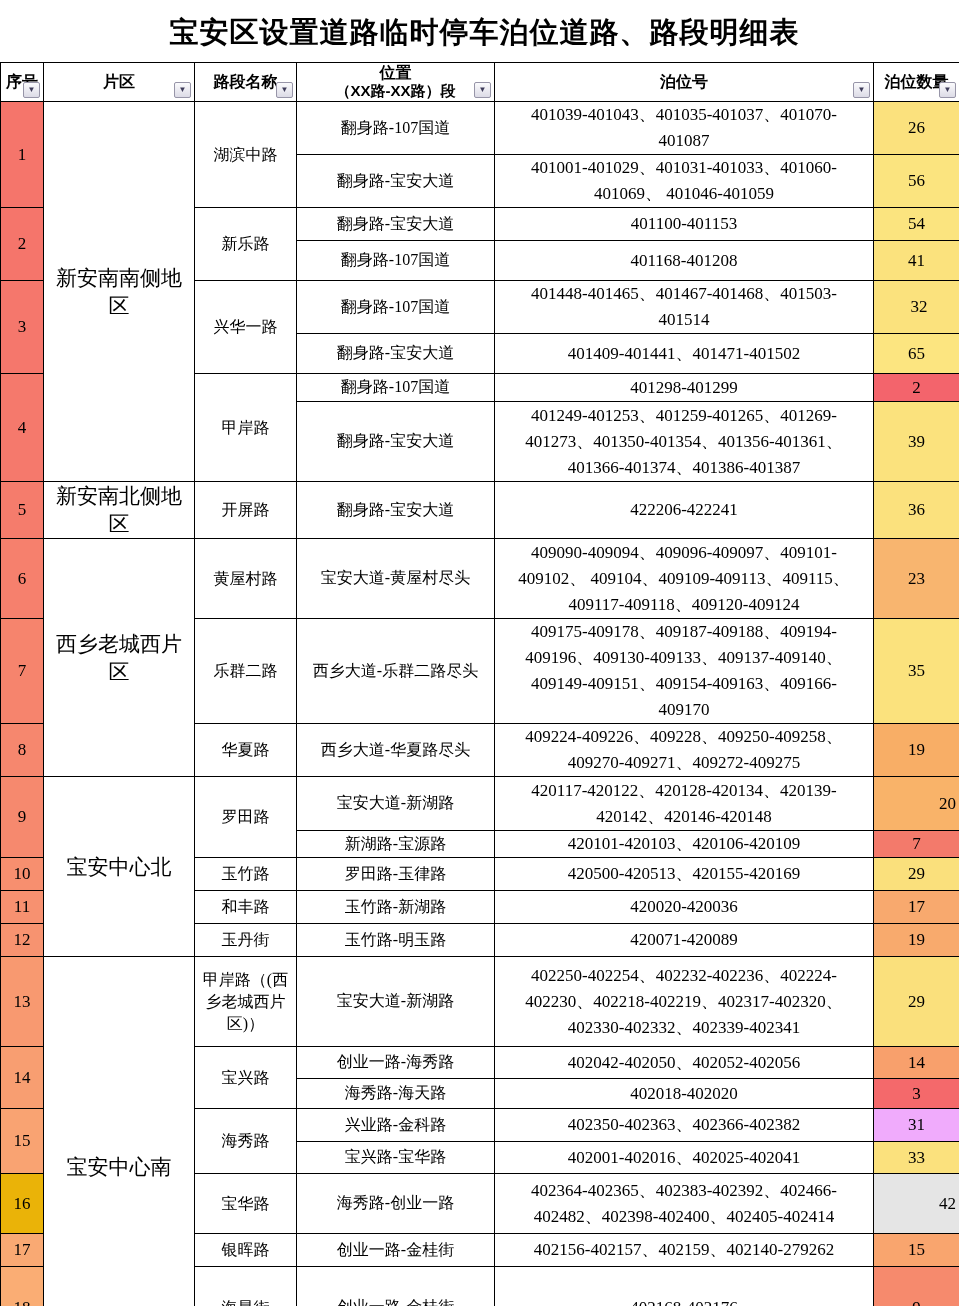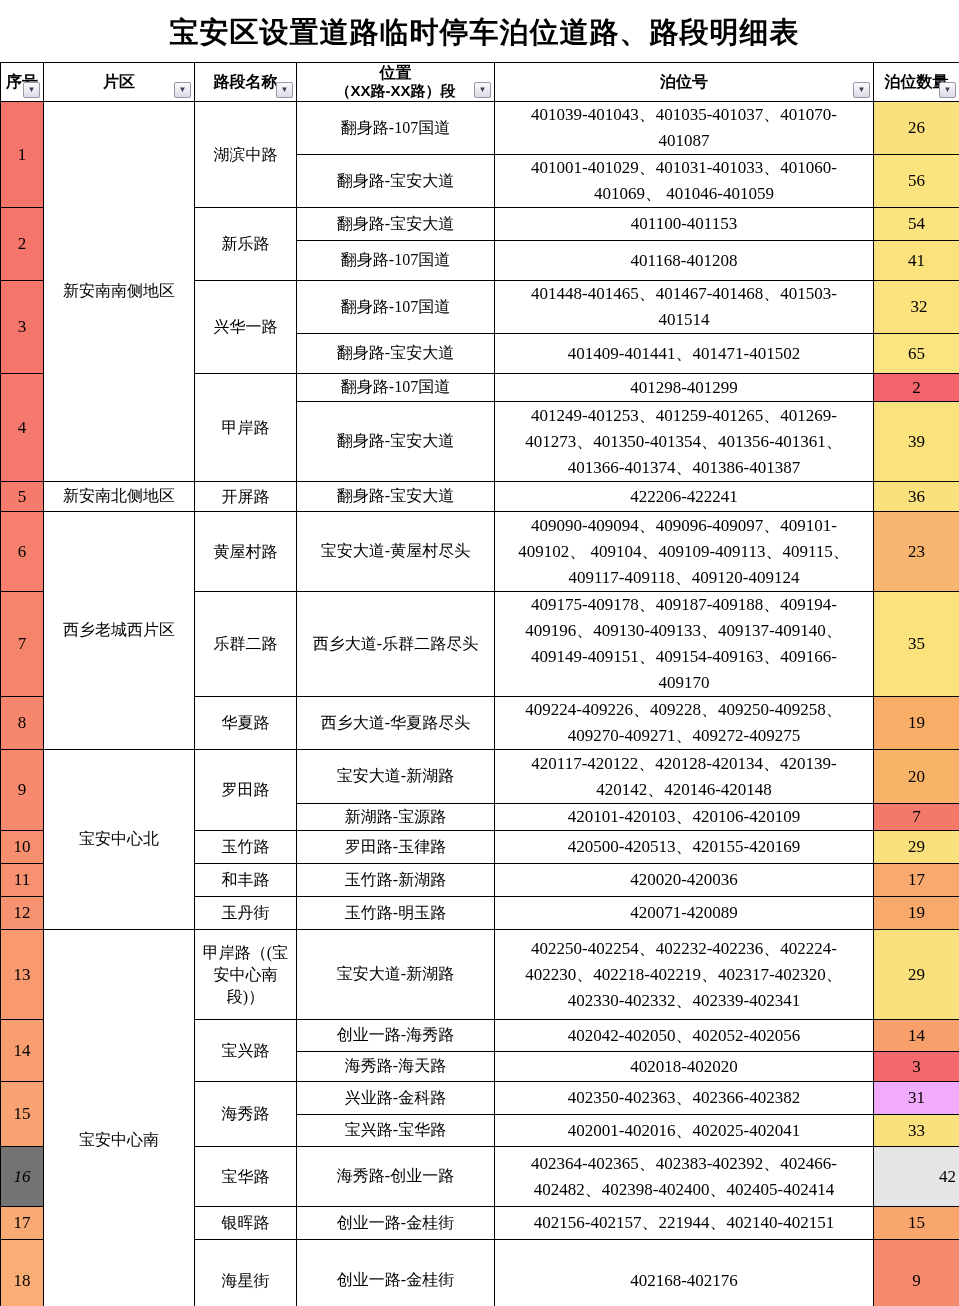--- a/index.html
+++ b/index.html
@@ -26,21 +26,21 @@
   .hdr-label{display:block;}
   .hdr-label2{display:block;font-size:15px;}
   .filter-btn{
     position:absolute;right:3px;bottom:3px;width:17px;height:16px;
     border:1px solid #9795a8;border-radius:2px;
     background:linear-gradient(#fbfbfd,#dcdbe6);
     font-size:8px;line-height:14px;color:#3e3c5a;
     padding:0;cursor:pointer;display:flex;align-items:center;justify-content:center;
   }
   .cell-index{font-size:17px;}
-  .cell-area{font-size:16px;background:#fff;}
+  .cell-area{font-size:21px;background:#fff;}
   .cell-road{font-size:16px;line-height:22px;background:#fff;}
   .cell-loc{font-size:16px;background:#fff;}
   .cell-berths{font-size:17px;line-height:26px;background:#fff;padding:0 20px;}
   .cell-count{font-size:17px;}
   .clip-wrap{max-height:100%;overflow:hidden;}
 </style>
 </head>
 <body>
 
 <div class="title">宝安区设置道路临时停车泊位道路、路段明细表</div>
@@ -176,21 +176,21 @@
         <td class="cell-loc">西乡大道-华夏路尽头</td>
         <td class="cell-berths">409224-409226、409228、409250-409258、409270-409271、409272-409275</td>
         <td class="cell-count" style="background: rgb(248, 174, 102);">19</td>
       </tr>
       <tr style="height: 54px;">
         <td class="cell-index" rowspan="2" style="background: rgb(246, 137, 110);">9</td>
         <td class="cell-area" rowspan="5">宝安中心北</td>
         <td class="cell-road" rowspan="2">罗田路</td>
         <td class="cell-loc">宝安大道-新湖路</td>
         <td class="cell-berths">420117-420122、420128-420134、420139-420142、420146-420148</td>
-        <td class="cell-count" style="background: rgb(249, 179, 105);">20</td>
+        <td class="cell-count" style="background: rgb(249, 179, 105); text-align: right;">20</td>
       </tr>
       <tr style="height: 27px;">
         <td class="cell-loc">新湖路-宝源路</td>
         <td class="cell-berths">420101-420103、420106-420109</td>
         <td class="cell-count" style="background: rgb(243, 122, 107);">7</td>
       </tr>
       <tr style="height: 33px;">
         <td class="cell-index" rowspan="1" style="background: rgb(247, 143, 111);">10</td>
         <td class="cell-road" rowspan="1">玉竹路</td>
         <td class="cell-loc">罗田路-玉律路</td>
@@ -207,21 +207,21 @@
       <tr style="height: 33px;">
         <td class="cell-index" rowspan="1" style="background: rgb(247, 147, 112);">12</td>
         <td class="cell-road" rowspan="1">玉丹街</td>
         <td class="cell-loc">玉竹路-明玉路</td>
         <td class="cell-berths">420071-420089</td>
         <td class="cell-count" style="background: rgb(248, 170, 109);">19</td>
       </tr>
       <tr style="height: 90px;">
         <td class="cell-index" rowspan="1" style="background: rgb(248, 153, 112);">13</td>
         <td class="cell-area" rowspan="9">宝安中心南</td>
-        <td class="cell-road" rowspan="1">甲岸路（(宝安中心南段)）</td>
+        <td class="cell-road" rowspan="1">甲岸路（(西乡老城西片区)）</td>
         <td class="cell-loc">宝安大道-新湖路</td>
         <td class="cell-berths">402250-402254、402232-402236、402224-402230、402218-402219、402317-402320、402330-402332、402339-402341</td>
         <td class="cell-count" style="background: rgb(250, 224, 124);">29</td>
       </tr>
       <tr style="height: 32px;">
         <td class="cell-index" rowspan="2" style="background: rgb(248, 158, 113);">14</td>
         <td class="cell-road" rowspan="2">宝兴路</td>
         <td class="cell-loc">创业一路-海秀路</td>
         <td class="cell-berths">402042-402050、402052-402056</td>
         <td class="cell-count" style="background: rgb(248, 160, 108);">14</td>
@@ -237,31 +237,31 @@
         <td class="cell-loc">兴业路-金科路</td>
         <td class="cell-berths">402350-402363、402366-402382</td>
         <td class="cell-count" style="background: #f0abfc;">31</td>
       </tr>
       <tr style="height: 32px;">
         <td class="cell-loc">宝兴路-宝华路</td>
         <td class="cell-berths">402001-402016、402025-402041</td>
         <td class="cell-count" style="background: rgb(251, 225, 125);">33</td>
       </tr>
       <tr style="height: 60px;">
-        <td class="cell-index" rowspan="1" style="background: #737373; font-style: italic;">16</td>
+        <td class="cell-index" rowspan="1" style="background: #eab308;">16</td>
         <td class="cell-road" rowspan="1">宝华路</td>
         <td class="cell-loc">海秀路-创业一路</td>
         <td class="cell-berths">402364-402365、402383-402392、402466-402482、402398-402400、402405-402414</td>
         <td class="cell-count" style="background: #e5e5e5; text-align: right;">42</td>
       </tr>
       <tr style="height: 33px;">
         <td class="cell-index" rowspan="1" style="background: rgb(249, 169, 115);">17</td>
         <td class="cell-road" rowspan="1">银晖路</td>
         <td class="cell-loc">创业一路-金桂街</td>
-        <td class="cell-berths">402156-402157、221944、402140-402151</td>
+        <td class="cell-berths">402156-402157、402159、402140-279262</td>
         <td class="cell-count" style="background: rgb(249, 165, 110);">15</td>
       </tr>
       <tr style="height: 82px;">
         <td class="cell-index" rowspan="1" style="background: rgb(250, 173, 116);">18</td>
         <td class="cell-road" rowspan="1">海星街</td>
         <td class="cell-loc">创业一路-金桂街</td>
         <td class="cell-berths">402168-402176</td>
         <td class="cell-count" style="background: rgb(246, 138, 109);">9</td>
       </tr>
       <tr style="height: 29px;">

